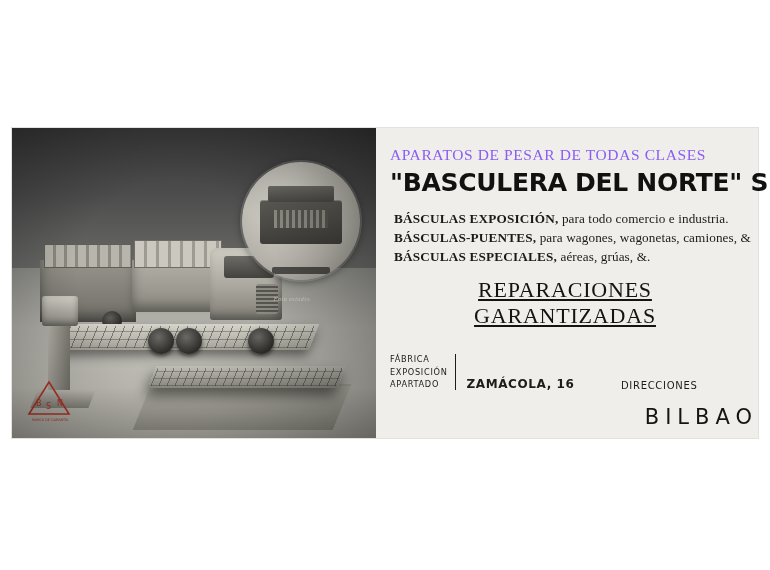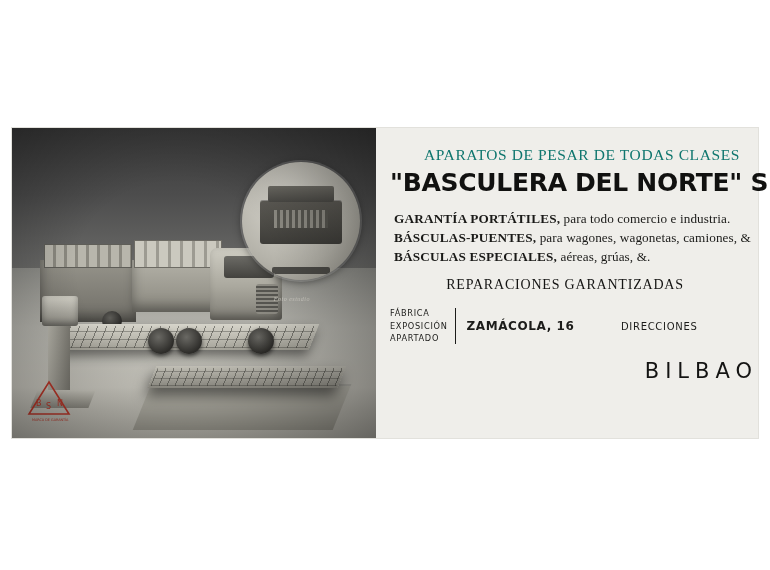--- a/index.html
+++ b/index.html
@@ -211,24 +211,24 @@
   .copy {
     position: relative;
     width: 382px;
     height: 310px;
     background: #efeeea;
     padding: 0;
     color: #1c1c1a;
   }
   .copy .inner { padding: 18px 18px 0 14px; }
   .kicker {
-    text-align: right;
+    text-align: left;
     font-size: 15.5px;
     letter-spacing: 0.6px;
-    color: #0f766e;
+    color: #8b5cf6;
     font-family: "Liberation Serif", serif;
     margin: 0 0 4px 0;
   }
   .brand {
     text-align: center;
     font-family: "DejaVu Sans", sans-serif;
     font-weight: bold;
     font-size: 25px;
     letter-spacing: -0.3px;
     color: #111110;
@@ -241,28 +241,29 @@
     font-size: 13.2px;
     letter-spacing: 0.1px;
     color: #1a1a18;
     margin-bottom: 3px;
     white-space: nowrap;
   }
   .line .lead { font-weight: bold; letter-spacing: 0.2px; }
   .guarantee {
     text-align: center;
     font-family: "Liberation Serif", serif;
-    font-size: 14px;
+    font-size: 22px;
     letter-spacing: 0.8px;
     color: #141413;
-    margin: 10px 0 14px 0;
+    margin: 10px 0 24px 0;
+    text-decoration: underline;
   }
   .contact {
     display: flex;
-    align-items: center;
+    align-items: flex-end;
     padding: 0 14px 0 14px;
     font-family: "DejaVu Sans", sans-serif;
     color: #1c1c1a;
   }
   .col-a {
     font-size: 8.2px;
     letter-spacing: 0.7px;
     line-height: 1.55;
     text-align: left;
     padding-right: 8px;
@@ -365,21 +366,21 @@
       <div class="vignette"></div>
     </div>
 
     <div class="copy">
       <div class="inner">
         <div class="kicker">APARATOS DE PESAR DE TODAS CLASES</div>
         <div class="brand">"BASCULERA DEL NORTE" S. A.</div>
 
         <div class="lines">
           <div class="line">
-            <span class="lead">GARANTÍA PORTÁTILES,</span><span> para todo comercio e industria.</span>
+            <span class="lead">BÁSCULAS EXPOSICIÓN,</span><span> para todo comercio e industria.</span>
           </div>
           <div class="line">
             <span class="lead">BÁSCULAS-PUENTES,</span><span> para wagones, wagonetas, camiones, &amp;</span>
           </div>
           <div class="line">
             <span class="lead">BÁSCULAS ESPECIALES,</span><span> aéreas, grúas, &amp;.</span>
           </div>
         </div>
 
         <div class="guarantee">REPARACIONES GARANTIZADAS</div>

